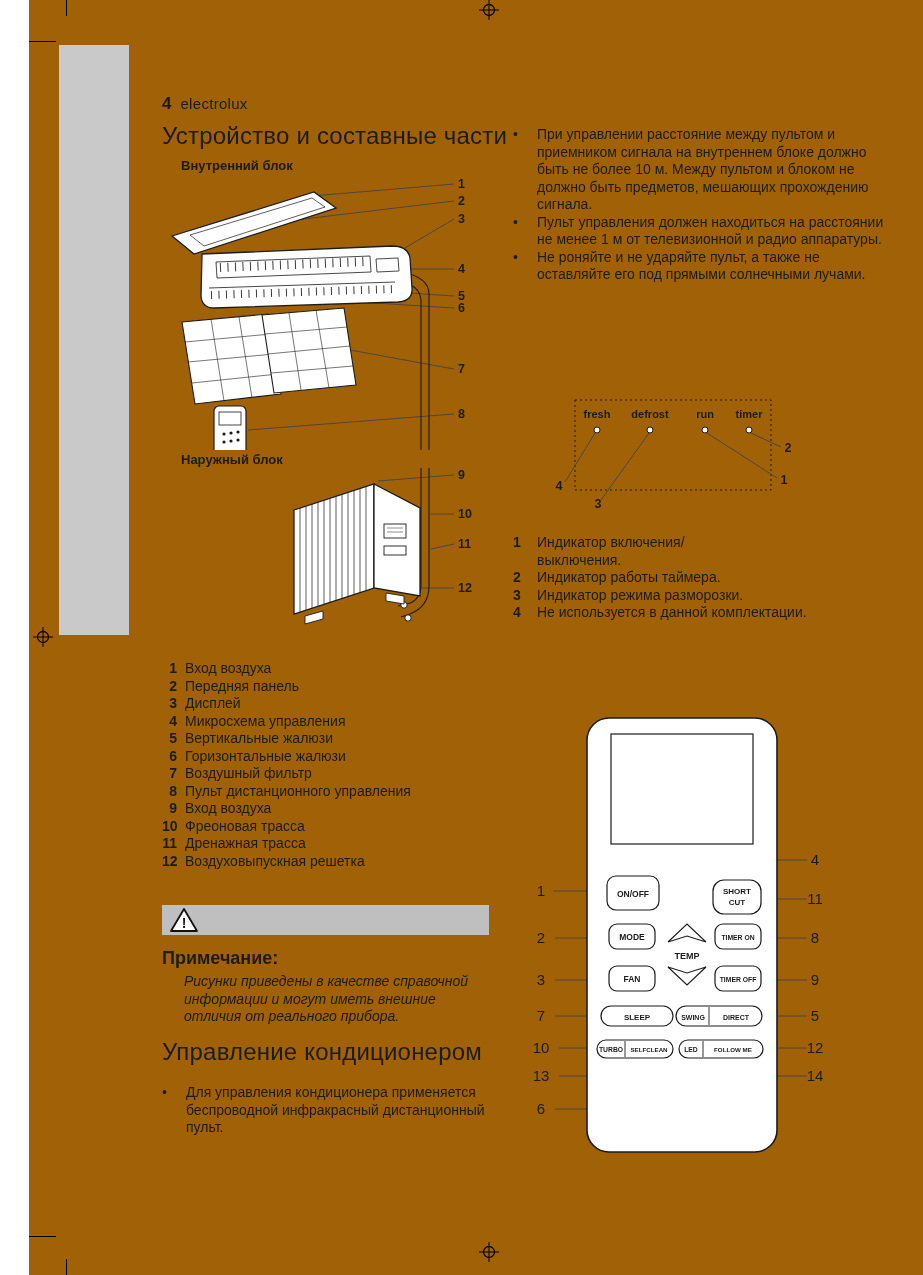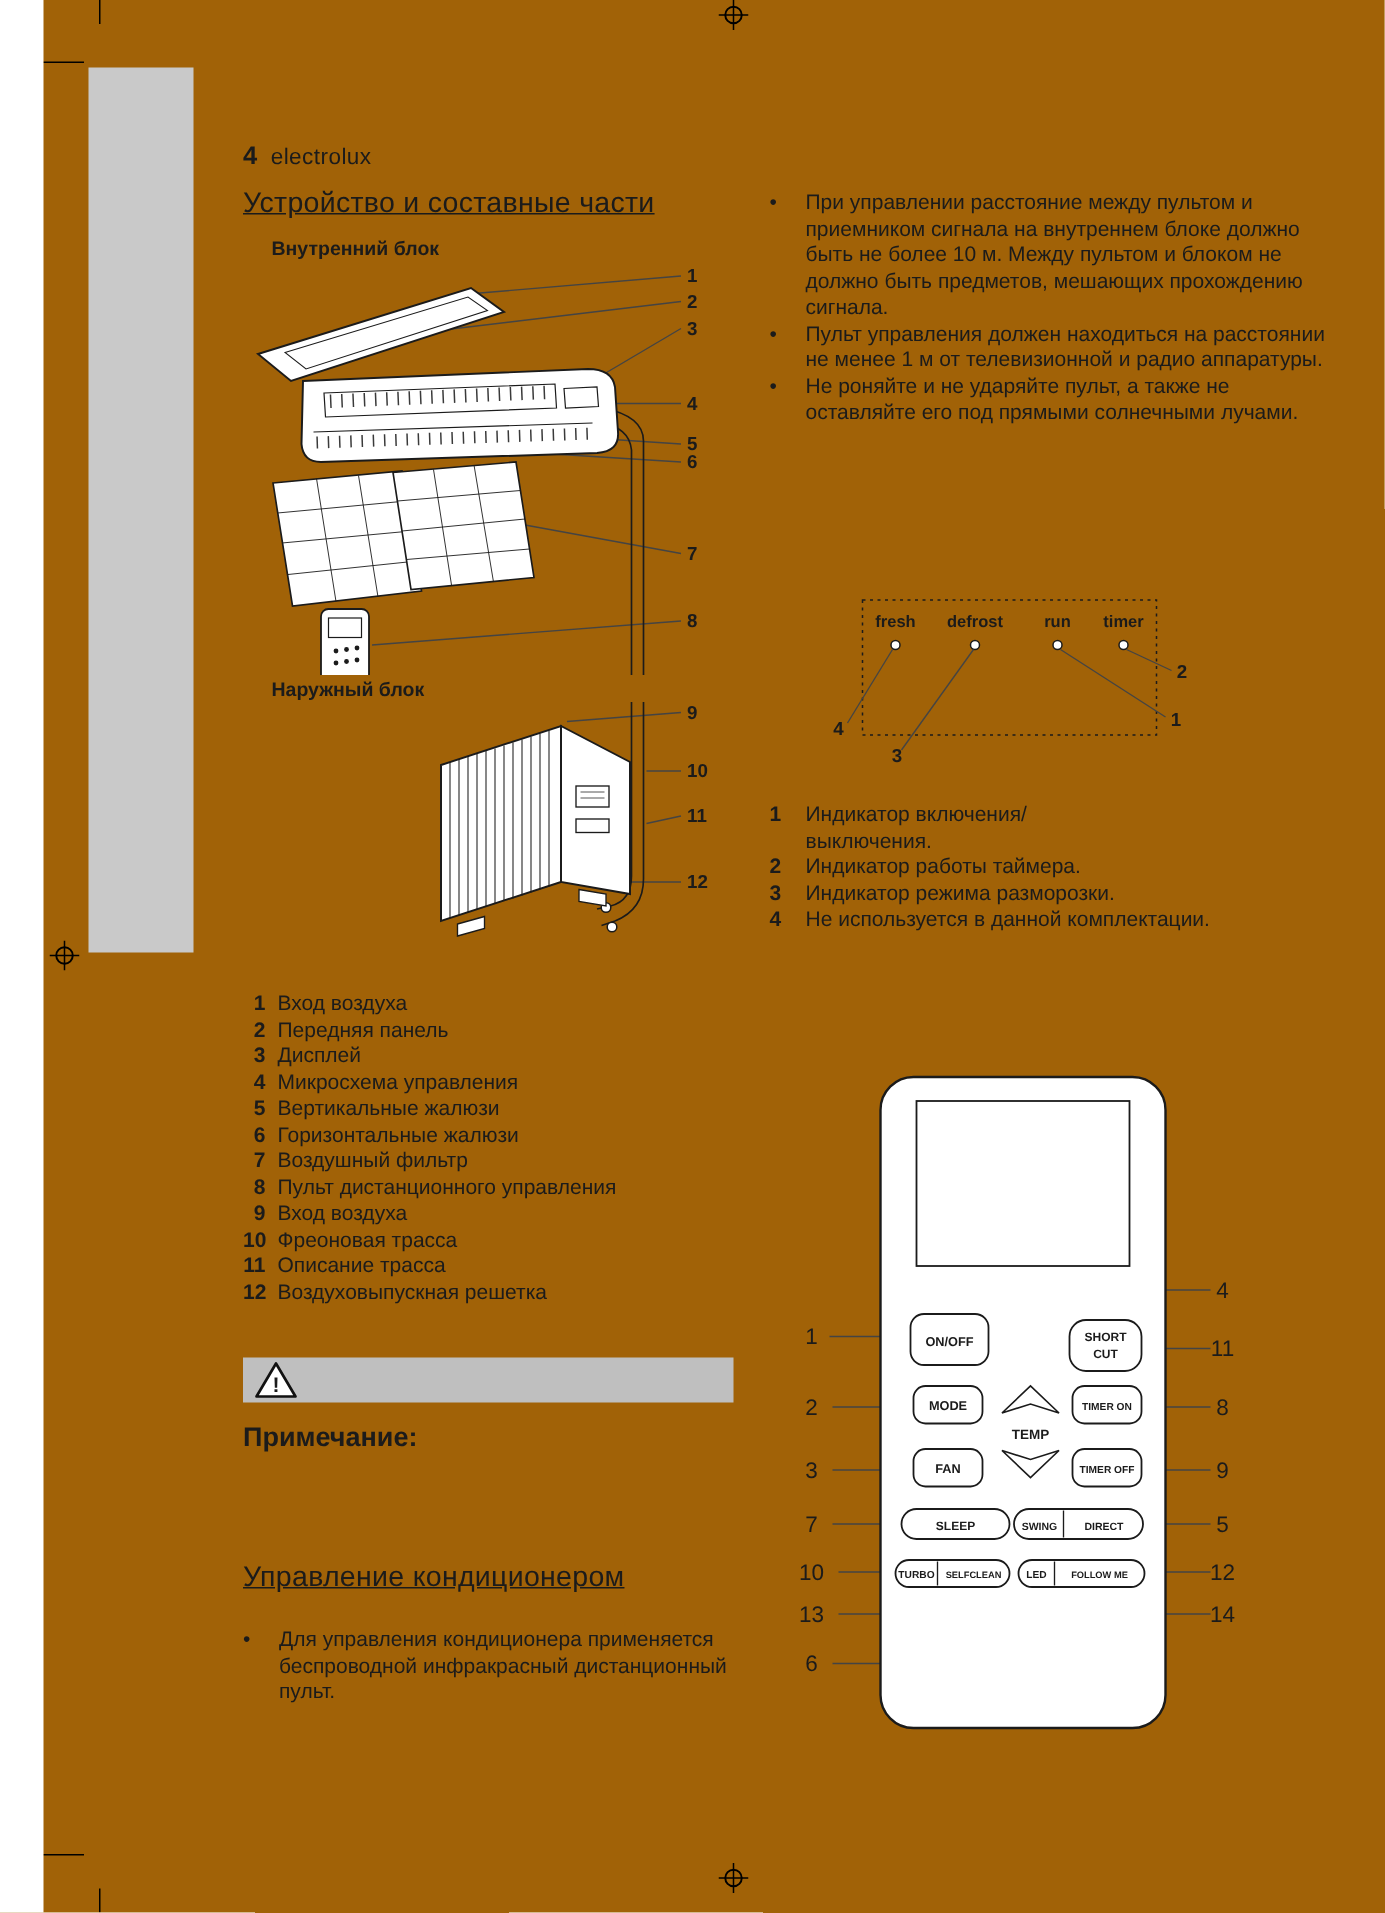--- a/index.html
+++ b/index.html
@@ -12,21 +12,21 @@
   .abs { position:absolute; }
   .graybar { position:absolute; left:30px; top:45px; width:70px; height:590px; background:#c9c9c9; }
   .crop { position:absolute; background:#000; }
   .crop.h { height:1px; }
   .crop.v { width:1px; }
 
   .header { position:absolute; left:133px; top:94px; }
   .pgnum { font-weight:bold; font-size:17px; margin-right:9px; }
   .brand { font-size:15px; letter-spacing:0.3px; }
 
-  .h1 { position:absolute; font-size:19px; line-height:27px; font-weight:400; letter-spacing:0.2px;text-decoration:underline; }
+  .h1 { position:absolute; font-size:24px; line-height:27px; font-weight:400; letter-spacing:0.2px; }
   .sublabel { position:absolute; font-size:13px; font-weight:bold; }
 
   .parts-list { position:absolute; left:133px; top:660px; width:330px; font-size:14px; line-height:17.5px; }
   .pl-row { display:flex; }
   .pl-num { width:15px; text-align:right; font-weight:bold; flex:none; margin-right:8px; }
 
   .bullets { font-size:14px; line-height:17.5px; }
   .b-row { display:flex; }
   .b-dot { width:24px; flex:none; }
   .b-text { flex:1; }
@@ -214,37 +214,38 @@
     <div class="pl-row">
         <span class="pl-num">9</span>
         <span>Вход воздуха</span>
       </div>
     <div class="pl-row">
         <span class="pl-num">10</span>
         <span>Фреоновая трасса</span>
       </div>
     <div class="pl-row">
         <span class="pl-num">11</span>
-        <span>Описание трасса</span>
+        <span>Дренажная трасса</span>
       </div>
     <div class="pl-row">
         <span class="pl-num">12</span>
         <span>Воздуховыпускная решетка</span>
       </div>
   </div>
 
   <div class="warnbar">
     <svg width="32" height="28" style="position:absolute;left:6px;top:1px">
       <polygon points="16,3 29,25 3,25" fill="#fff" stroke="#111" stroke-width="1.8" stroke-linejoin="round"></polygon>
       <text x="16" y="22" text-anchor="middle" font-size="14" font-weight="bold">!</text>
     </svg>
   </div>
 
   <div class="note-block">
     <div class="note-title">Примечание:</div>
+    <div class="note-text">Рисунки приведены в качестве справочной информации и могут иметь внешние отличия от реального прибора.</div>
   </div>
 
   <div class="h1" style="left:133px;top:1038px">Управление кондиционером</div>
 
   <div class="bullets abs" style="left:133px;top:1084px;width:327px">
     <div class="b-row">
         <span class="b-dot">•</span>
         <span class="b-text">Для управления кондиционера применяется беспроводной инфракрасный дистанционный пульт.</span>
       </div>
   </div>

